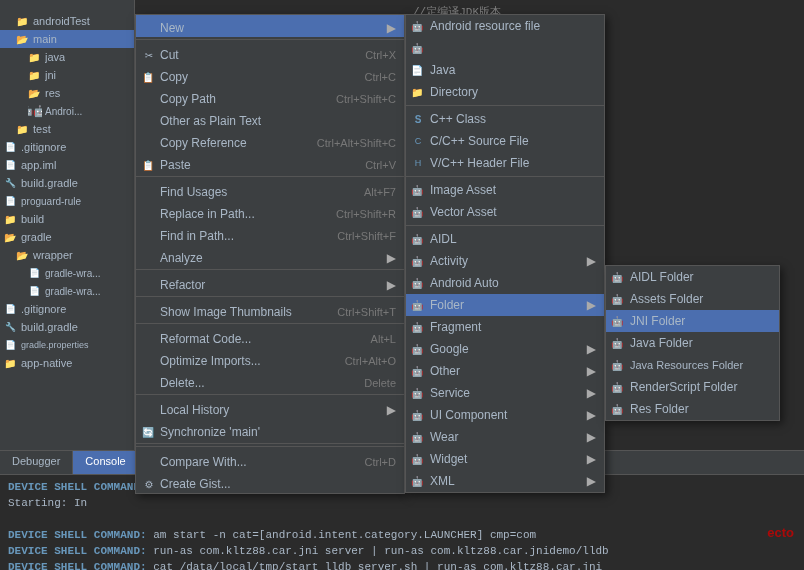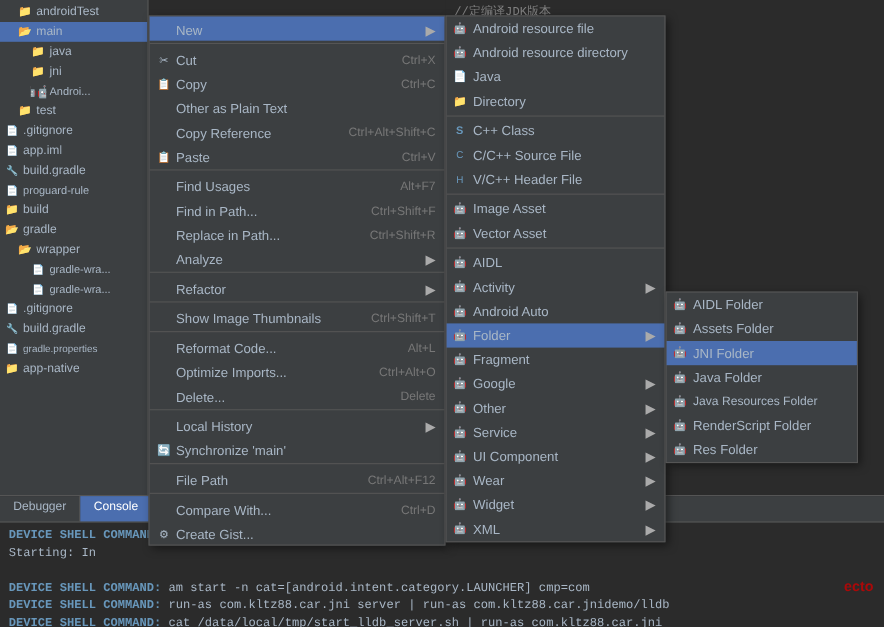--- a/index.html
+++ b/index.html
@@ -23,21 +23,21 @@
 
     
     .file-tree {
       position: absolute;
       left: 0; top: 0;
       width: 135px;
       height: 570px;
       background: #3c3f41;
       border-right: 1px solid #555;
       font-size: 11px;
-      padding-top: 2px;
+      padding-top: 12px;
       overflow: hidden;
     }
 
     .tree-item {
       display: flex;
       align-items: center;
       padding: 1px 4px;
       cursor: pointer;
       white-space: nowrap;
       height: 18px;
@@ -231,20 +231,26 @@
   </div>
   <div class="tree-item">
     <span class="indent"></span>
     <span class="indent"></span>
     <span class="icon icon-folder"></span>
     <span>jni</span>
   </div>
   <div class="tree-item">
     <span class="indent"></span>
     <span class="indent"></span>
+    <span class="icon icon-res"></span>
+    <span>res</span>
+  </div>
+  <div class="tree-item">
+    <span class="indent"></span>
+    <span class="indent"></span>
     <span class="icon icon-android">🤖</span>
     <span style="font-size:10px">Androi...</span>
   </div>
   <div class="tree-item">
     <span class="indent"></span>
     <span class="icon icon-folder"></span>
     <span>test</span>
   </div>
   <div class="tree-item">
     <span class="icon icon-file"></span>
@@ -315,45 +321,49 @@
     <span class="menu-icon">✂</span>
     <span>Cut</span>
     <span class="shortcut">Ctrl+X</span>
   </div>
   <div class="menu-item">
     <span class="menu-icon">📋</span>
     <span>Copy</span>
     <span class="shortcut">Ctrl+C</span>
   </div>
   <div class="menu-item">
+    <span>Copy Path</span>
+    <span class="shortcut">Ctrl+Shift+C</span>
+  </div>
+  <div class="menu-item">
     <span>Other as Plain Text</span>
   </div>
   <div class="menu-item">
     <span>Copy Reference</span>
     <span class="shortcut">Ctrl+Alt+Shift+C</span>
   </div>
   <div class="menu-item">
     <span class="menu-icon">📋</span>
     <span>Paste</span>
     <span class="shortcut">Ctrl+V</span>
   </div>
   <div class="menu-divider"></div>
   <div class="menu-item">
     <span>Find Usages</span>
     <span class="shortcut">Alt+F7</span>
   </div>
   <div class="menu-item">
+    <span>Replace in Path...</span>
+    <span class="shortcut">Ctrl+Shift+R</span>
+  </div>
+  <div class="menu-item">
     <span>Find in Path...</span>
     <span class="shortcut">Ctrl+Shift+F</span>
   </div>
   <div class="menu-item">
-    <span>Replace in Path...</span>
-    <span class="shortcut">Ctrl+Shift+R</span>
-  </div>
-  <div class="menu-item">
     <span>Analyze</span>
     <span class="arrow">▶</span>
   </div>
   <div class="menu-divider"></div>
   <div class="menu-item">
     <span>Refactor</span>
     <span class="arrow">▶</span>
   </div>
   <div class="menu-divider"></div>
   <div class="menu-item">
@@ -376,43 +386,38 @@
   <div class="menu-divider"></div>
   <div class="menu-item">
     <span>Local History</span>
     <span class="arrow">▶</span>
   </div>
   <div class="menu-item">
     <span class="menu-icon">🔄</span>
     <span>Synchronize 'main'</span>
   </div>
   <div class="menu-divider"></div>
-  <div class="menu-item">
-    <span>File Path</span>
-    <span class="shortcut">Ctrl+Alt+F12</span>
-  </div>
   <div class="menu-divider"></div>
   <div class="menu-item">
     <span>Compare With...</span>
     <span class="shortcut">Ctrl+D</span>
   </div>
   <div class="menu-item">
     <span class="menu-icon">⚙</span>
     <span>Create Gist...</span>
   </div>
 </div>
 
 <div class="submenu-new">
   <div class="submenu-item">
     <span class="s-icon" style="color:#5fad56">🤖</span>
     <span>Android resource file</span>
   </div>
   <div class="submenu-item">
     <span class="s-icon" style="color:#5fad56">🤖</span>
-    <span>Android resource directory</span>
   </div>
   <div class="submenu-item">
     <span class="s-icon">📄</span>
     <span>Java</span>
   </div>
   <div class="submenu-item">
     <span class="s-icon">📁</span>
     <span>Directory</span>
   </div>
   <div style="height:1px; background:#555; margin:2px 0;"></div>

